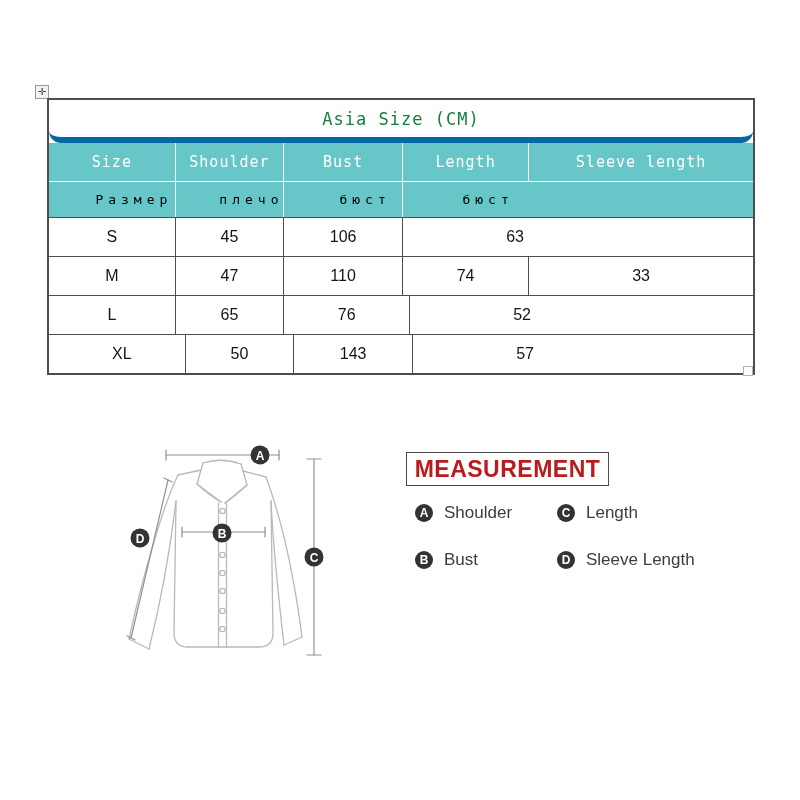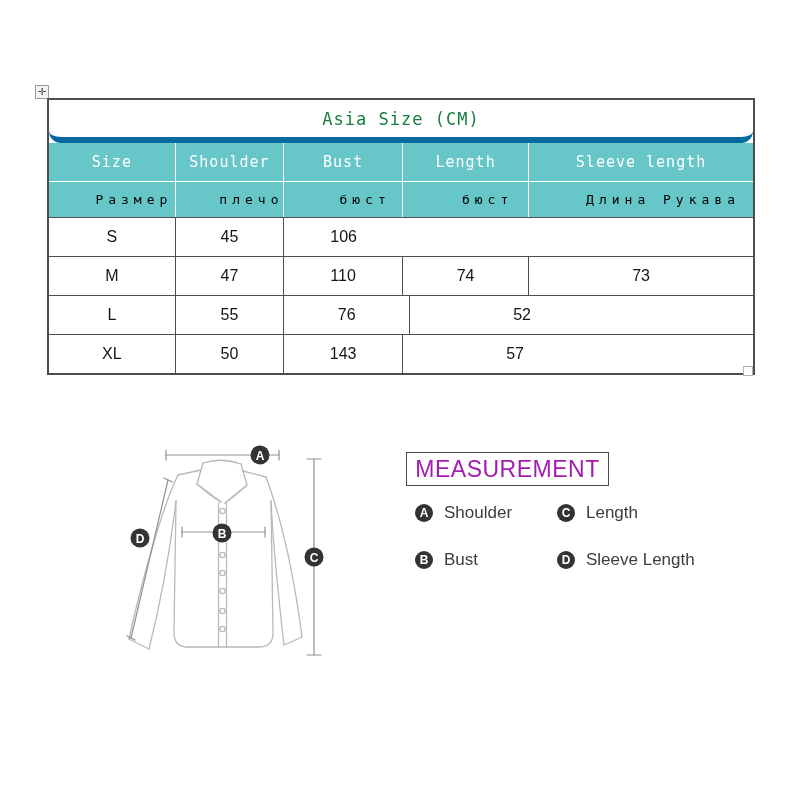--- a/index.html
+++ b/index.html
@@ -40,32 +40,32 @@
   .row-head-en .t-cell{
     font-family:"DejaVu Sans Mono",monospace;font-size:15px;
     color:#ffffff;letter-spacing:1px;border-right:1px solid #ffffff;
   }
   .row-head-ru{height:35px;background:#66c6c8;border-bottom:1px solid #4d4d4d;}
   .row-head-ru .t-cell{
     font-family:"DejaVu Sans Mono",monospace;font-size:13px;
     color:#000000;letter-spacing:5px;border-right:1px solid #ffffff;padding-left:44px;
   }
   .row-data{height:38px;border-bottom:1px solid #4d4d4d;}
-  .row-data:last-child{border-bottom:none;}
+  .row-data:last-child{border-bottom:none;padding-left:10px;}
   .row-data .t-cell{
     font-size:16px;color:#141414;border-right:1px solid #4d4d4d;
   }
   .t-row .t-cell:last-child{border-right:none;}
   
   .shirt-svg{position:absolute;left:113px;top:443px;}
   .measure-box{
     position:absolute;left:406px;top:452px;width:201px;height:32px;
     border:1px solid #4a4a4a;display:flex;align-items:center;
-    justify-content:center;font-size:23px;color:#a21caf;
-    letter-spacing:0.5px;background:#fff;
+    justify-content:center;font-size:23px;color:#b91c1c;
+    letter-spacing:0.5px;background:#fff;font-weight:bold;
   }
   .legend{
     position:absolute;left:415px;top:503px;width:300px;
     display:grid;grid-template-columns:142px auto;row-gap:27px;
   }
   .legend-item{display:flex;align-items:center;gap:11px;}
   .legend-badge{
     width:18px;height:18px;border-radius:50%;background:#333333;
     color:#ffffff;font-size:12px;font-weight:bold;
     display:flex;align-items:center;justify-content:center;flex:0 0 18px;
@@ -86,40 +86,40 @@
     <div class="t-cell c2">Bust</div>
     <div class="t-cell c3">Length</div>
     <div class="t-cell c4">Sleeve length</div>
   </div>
 
   <div class="t-row row-head-ru">
     <div class="t-cell c0">Размер</div>
     <div class="t-cell c1">плечо</div>
     <div class="t-cell c2">бюст</div>
     <div class="t-cell c3">бюст</div>
-    <div class="t-cell c4">Длина Рукава</div>
   </div>
 
   <div class="t-row row-data">
     <div class="t-cell c0">S</div>
     <div class="t-cell c1">45</div>
     <div class="t-cell c2">106</div>
+    <div class="t-cell c4">63</div>
   </div>
 
   <div class="t-row row-data">
     <div class="t-cell c0">M</div>
     <div class="t-cell c1">47</div>
     <div class="t-cell c2">110</div>
     <div class="t-cell c3">74</div>
-    <div class="t-cell c4">73</div>
+    <div class="t-cell c4">33</div>
   </div>
 
   <div class="t-row row-data">
     <div class="t-cell c0">L</div>
-    <div class="t-cell c1">55</div>
+    <div class="t-cell c1">65</div>
     <div class="t-cell c3">76</div>
     <div class="t-cell c4">52</div>
   </div>
 
   <div class="t-row row-data">
     <div class="t-cell c0">XL</div>
     <div class="t-cell c1">50</div>
     <div class="t-cell c2">143</div>
     <div class="t-cell c4">57</div>
   </div>

